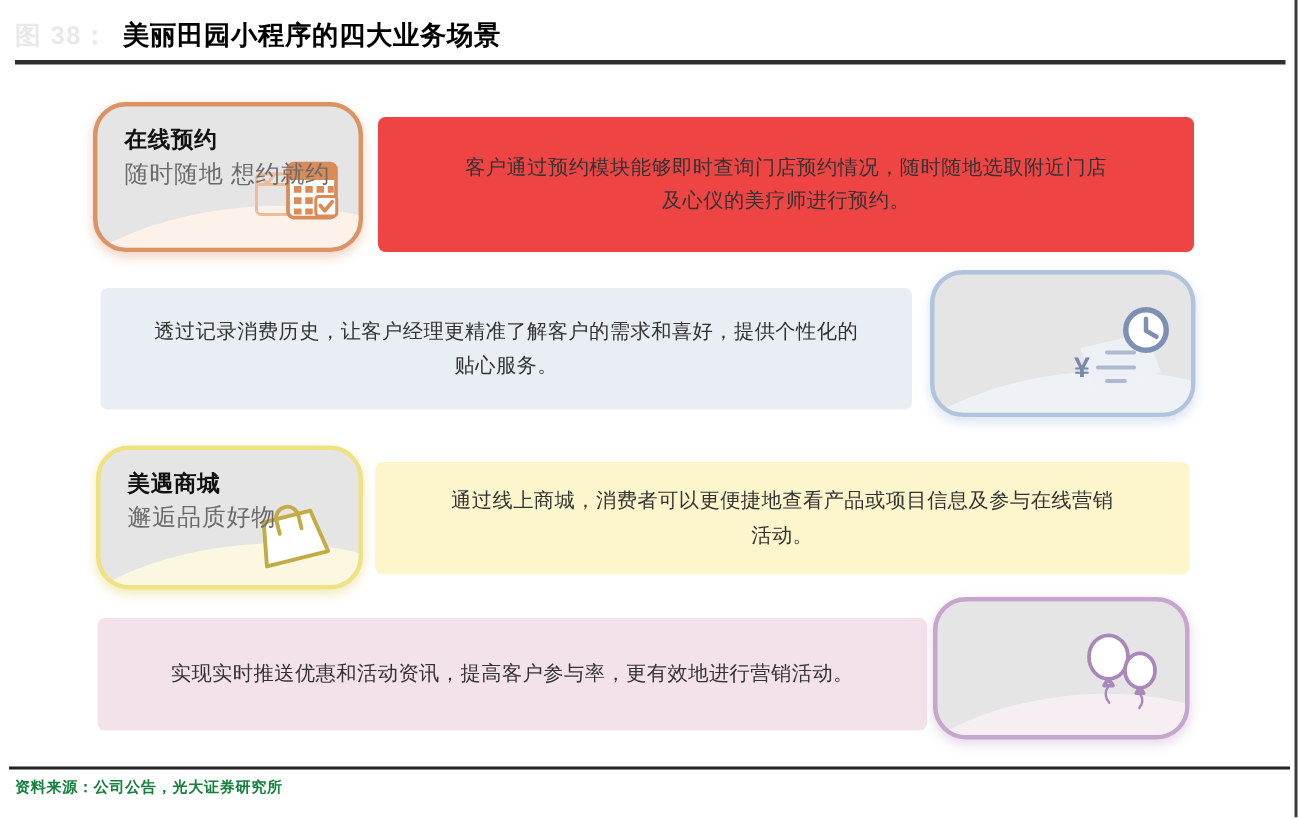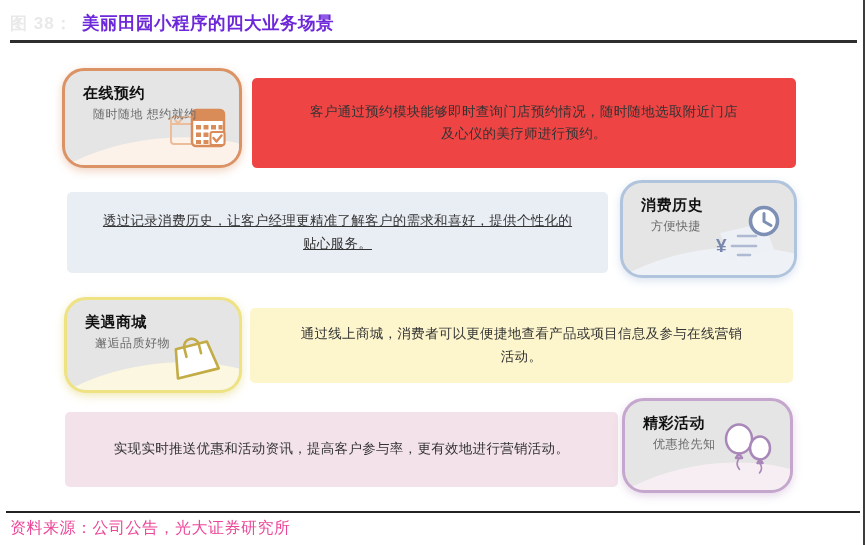--- a/index.html
+++ b/index.html
@@ -8,43 +8,43 @@
     font-family:"Liberation Sans","DejaVu Sans",sans-serif;
     overflow:hidden;color:#1a1a1a;
   }
   
   .fig-label{
     position:absolute;left:10px;top:12px;
     font-size:17px;font-weight:700;color:#e9e9e9;letter-spacing:1px;
   }
   .fig-title{
     position:absolute;left:82px;top:11px;
-    font-size:17.5px;font-weight:700;color:#6d28d9;letter-spacing:.5px;
+    font-size:17.5px;font-weight:700;color:#000000;letter-spacing:.5px;
   }
   .title-rule{
     position:absolute;left:10px;top:40px;width:847px;height:3px;background:#2e2e2e;
   }
   .right-border{
     position:absolute;right:1px;top:0;width:2px;height:545px;background:#3c3c3c;
   }
   
   .bottom-rule{
     position:absolute;left:6px;top:511px;width:854px;height:2px;background:#222;
   }
   .source-text{
     position:absolute;left:10px;top:518px;
-    font-size:16px;font-weight:400;color:#ec4899;letter-spacing:.5px;
+    font-size:10px;font-weight:700;color:#15803d;letter-spacing:.5px;
   }
   
   .card{
     position:absolute;background:#e5e5e5;border-radius:22px;overflow:hidden;
     box-sizing:border-box;
   }
   .card .card-title{font-size:15px;font-weight:700;color:#111;letter-spacing:.5px;}
-  .card .card-subtitle{font-size:12px;color:#6b6b6b;margin-top:3px;letter-spacing:.5px;margin-left:10px;}
+  .card .card-subtitle{font-size:16px;color:#6b6b6b;margin-top:3px;letter-spacing:.5px;}
   .card .card-text{position:absolute;left:18px;top:13px;z-index:3;}
   .card .swoosh{
     position:absolute;left:-30%;bottom:-48px;width:165%;height:74px;
     border-radius:50% 50% 0 0 / 100% 100% 0 0;transform:rotate(-7deg);z-index:1;
   }
   .card .icon{position:absolute;z-index:2;}
 
   .card-booking{
     left:62px;top:68px;width:180px;height:100px;
     border:3px solid #db9366;box-shadow:0 3px 8px rgba(219,147,102,.40);
@@ -66,21 +66,21 @@
   }
   .card-events .swoosh{background:#f6eef3;}
 
   
   .banner{
     position:absolute;border-radius:5px;display:flex;align-items:center;justify-content:center;
     box-sizing:border-box;text-align:center;
     font-size:13.5px;color:#333;line-height:1.65;letter-spacing:.3px;
   }
   .banner-booking{left:252px;top:78px;width:544px;height:90px;background:#ef4444;padding:0 56px;}
-  .banner-history{left:67px;top:192px;width:541px;height:81px;background:#e9edf4;padding:0 34px;text-decoration:underline;}
+  .banner-history{left:67px;top:192px;width:541px;height:81px;background:#e9edf4;padding:0 34px;}
   .banner-mall{left:250px;top:308px;width:543px;height:75px;background:#fdf6cd;padding:0 44px;}
   .banner-events{left:65px;top:412px;width:553px;height:75px;background:#f3e2ea;padding:0 40px;}
 </style>
 </head>
 <body>
 
 <span class="fig-label">图 38：</span>
 <span class="fig-title">美丽田园小程序的四大业务场景</span>
 <div class="title-rule"></div>
 <div class="right-border"></div>
@@ -119,24 +119,20 @@
 </div>
 <div class="banner banner-booking">
   <span>客户通过预约模块能够即时查询门店预约情况，随时随地选取附近门店及心仪的美疗师进行预约。</span>
 </div>
 
 <div class="banner banner-history">
   <span>透过记录消费历史，让客户经理更精准了解客户的需求和喜好，提供个性化的贴心服务。</span>
 </div>
 <div class="card card-history">
   <div class="swoosh"></div>
-  <div class="card-text">
-    <div class="card-title">消费历史</div>
-    <div class="card-subtitle">方便快捷</div>
-  </div>
   <span class="icon" style="right:8px;bottom:6px;">
     <svg width="80" height="62" viewBox="0 0 80 62">
       <path d="M14 30 L58 20 L68 46 L24 58 Z" fill="#edf0f5"></path>
       <g stroke="#aeb9d2" stroke-width="2.6" stroke-linecap="round" fill="none">
         <path d="M32 33h18"></path>
         <path d="M26 43h24"></path>
         <path d="M32 52h12"></path>
       </g>
       <text x="10" y="49" font-size="19" font-weight="bold" fill="#7787ad">¥</text>
       <circle cx="58" cy="18" r="13.5" fill="#fff" stroke="#7d8fb5" stroke-width="3.6"></circle>
@@ -162,24 +158,20 @@
 </div>
 <div class="banner banner-mall">
   <span>通过线上商城，消费者可以更便捷地查看产品或项目信息及参与在线营销活动。</span>
 </div>
 
 <div class="banner banner-events">
   <span>实现实时推送优惠和活动资讯，提高客户参与率，更有效地进行营销活动。</span>
 </div>
 <div class="card card-events">
   <div class="swoosh"></div>
-  <div class="card-text">
-    <div class="card-title">精彩活动</div>
-    <div class="card-subtitle">优惠抢先知</div>
-  </div>
   <span class="icon" style="right:12px;bottom:8px;">
     <svg width="58" height="56" viewBox="0 0 58 56">
       <g fill="#fff" stroke="#a987b8" stroke-width="2.5" stroke-linecap="round" stroke-linejoin="round">
         <ellipse cx="19" cy="17" rx="13" ry="14.5"></ellipse>
         <path d="M19 31.5l-3 4.5h6z"></path>
         <path d="M19 36.5c-3 4 -2 8 0.5 11" fill="none" stroke-width="1.6"></path>
         <ellipse cx="40" cy="26" rx="10" ry="11.5"></ellipse>
         <path d="M40 37.5l-2.5 3.5h5z"></path>
         <path d="M40 41.5c2.5 3.5 1.5 7 -0.5 9.5" fill="none" stroke-width="1.6"></path>
       </g>

